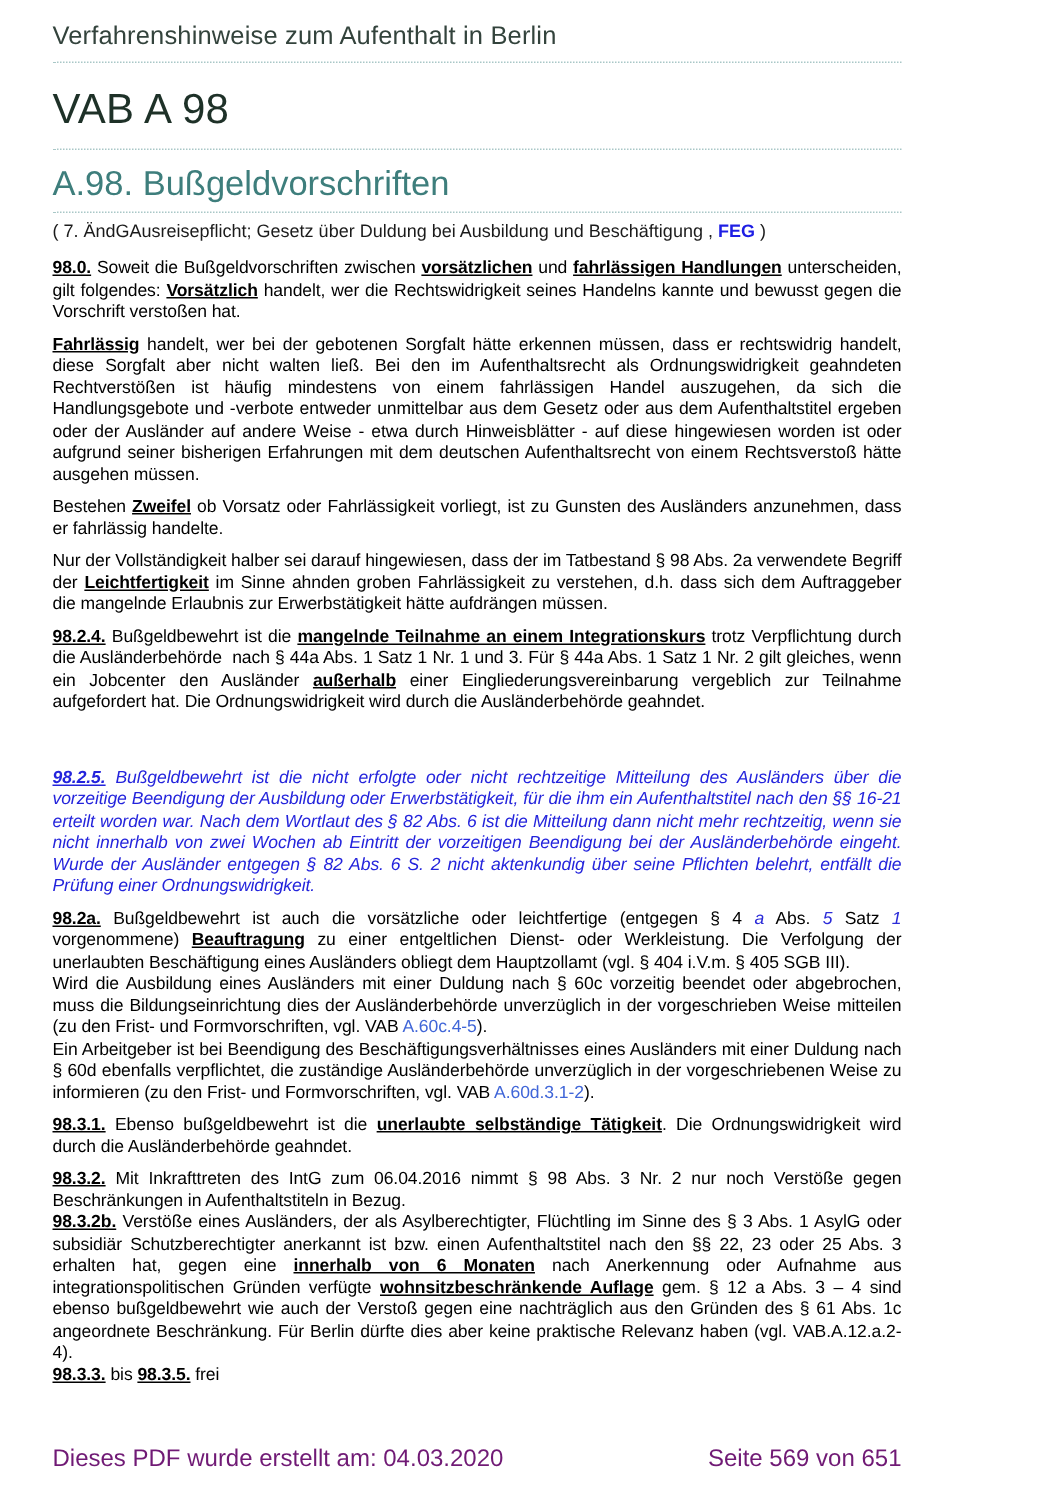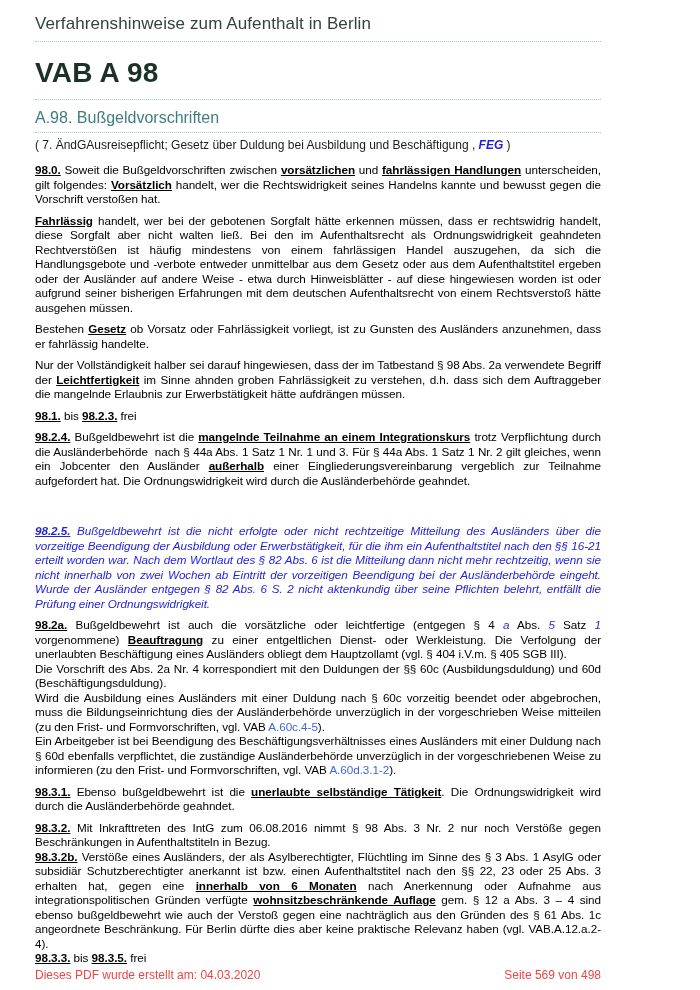--- a/index.html
+++ b/index.html
@@ -12,49 +12,49 @@
   }
   
   .doc-title{
     font-size:17px;font-weight:400;color:#33433C;
     margin:4px 0 7px 0;letter-spacing:.1px;
   }
   .rule{
     border:none;border-top:1px dotted #a9c7c7;height:0;margin:0;
   }
   .vab-title{
-    font-size:28px;font-weight:700;color:#1E3128;
+    font-size:28px;font-weight:400;color:#1E3128;
     margin:15px 0 10px 0;letter-spacing:.2px;
   }
   .section-title{
-    font-size:16px;font-weight:400;color:#3E7E7C;
+    font-size:23px;font-weight:400;color:#3E7E7C;
     margin:9px 0 5px 0;
   }
   .subtitle{
     font-size:12px;color:#1b1b1b;margin:5px 0 0 0;
   }
-  .lnk-feg{color:#1E1EE4;font-weight:bold;font-style:italic;text-decoration:none;}
+  .lnk-feg{color:#1E1EE4;font-weight:bold;text-decoration:none;}
   
   .body-content{margin-top:11px;}
   .para{
     font-size:11.7px;line-height:14.5px;letter-spacing:-0.05px;
     text-align:justify;margin:0;
   }
   .para.gap{margin-top:7px;}
   .para.blue{color:#2424DC;font-style:italic;margin-top:36px;}
   .b{font-weight:bold;text-decoration:underline;}
   .u{}
   .i{font-style:italic;}
   a.lnk{color:#4066D8;text-decoration:none;cursor:pointer;}
   a.lnk.i{color:#2B2BD8;}
   
   .footer{
     position:absolute;left:35px;right:35px;bottom:8px;
     display:flex;justify-content:space-between;
-    font-size:12px;color:#ef4444;gap:40px;
+    font-size:16px;color:#701a75;gap:40px;
   }
 </style>
 </head>
 <body>
 
 <div class="page">
 
   <h1 class="doc-title">Verfahrenshinweise zum Aufenthalt in Berlin</h1>
   <hr class="rule">
 
@@ -62,33 +62,31 @@
   <hr class="rule">
 
   <h3 class="section-title">A.98. Bußgeldvorschriften</h3>
   <hr class="rule">
 
   <p class="subtitle"><span>( 7. ÄndGAusreisepflicht; Gesetz über Duldung bei Ausbildung und Beschäftigung , </span><a class="lnk-feg" href="#">FEG</a><span> )</span></p>
 
   <div class="body-content">
       <p class="para"><span class="b u">98.0.</span><span> Soweit die Bußgeldvorschriften zwischen </span><span class="b">vorsätzlichen</span><span> und </span><span class="b">fahrlässigen Handlungen</span><span> unterscheiden, gilt folgendes: </span><span class="b">Vorsätzlich</span><span> handelt, wer die Rechtswidrigkeit seines Handelns kannte und bewusst gegen die Vorschrift verstoßen hat.</span></p>
       <p class="para gap"><span class="b">Fahrlässig</span><span> handelt, wer bei der gebotenen Sorgfalt hätte erkennen müssen, dass er rechtswidrig handelt, diese Sorgfalt aber nicht walten ließ. Bei den im Aufenthaltsrecht als Ordnungswidrigkeit geahndeten Rechtverstößen ist häufig mindestens von einem fahrlässigen Handel auszugehen, da sich die Handlungsgebote und -verbote entweder unmittelbar aus dem Gesetz oder aus dem Aufenthaltstitel ergeben oder der Ausländer auf andere Weise - etwa durch Hinweisblätter - auf diese hingewiesen worden ist oder aufgrund seiner bisherigen Erfahrungen mit dem deutschen Aufenthaltsrecht von einem Rechtsverstoß hätte ausgehen müssen.</span></p>
-      <p class="para gap"><span>Bestehen </span><span class="b">Gesetz</span><span> ob Vorsatz oder Fahrlässigkeit vorliegt, ist zu Gunsten des Ausländers anzunehmen, dass er fahrlässig handelte.</span></p>
+      <p class="para gap"><span>Bestehen </span><span class="b">Zweifel</span><span> ob Vorsatz oder Fahrlässigkeit vorliegt, ist zu Gunsten des Ausländers anzunehmen, dass er fahrlässig handelte.</span></p>
       <p class="para gap"><span>Nur der Vollständigkeit halber sei darauf hingewiesen, dass der im Tatbestand § 98 Abs. 2a verwendete Begriff der </span><span class="b">Leichtfertigkeit</span><span> im Sinne ahnden groben Fahrlässigkeit zu verstehen, d.h. dass sich dem Auftraggeber die mangelnde Erlaubnis zur Erwerbstätigkeit hätte aufdrängen müssen.</span></p>
-      <p class="para gap"><span class="b u">98.1.</span><span> bis </span><span class="b u">98.2.3.</span><span> frei</span></p>
       <p class="para gap"><span class="b u">98.2.4.</span><span> Bußgeldbewehrt ist die </span><span class="b">mangelnde Teilnahme an einem Integrationskurs</span><span> trotz Verpflichtung durch die Ausländerbehörde&nbsp; nach § 44a Abs. 1 Satz 1 Nr. 1 und 3. Für § 44a Abs. 1 Satz 1 Nr. 2 gilt gleiches, wenn ein Jobcenter den Ausländer </span><span class="b">außerhalb</span><span> einer Eingliederungsvereinbarung vergeblich zur Teilnahme aufgefordert hat. Die Ordnungswidrigkeit wird durch die Ausländerbehörde geahndet.</span></p>
       <p class="para gap blue"><span class="b u">98.2.5.</span><span> Bußgeldbewehrt ist die nicht erfolgte oder nicht rechtzeitige Mitteilung des Ausländers über die vorzeitige Beendigung der Ausbildung oder Erwerbstätigkeit, für die ihm ein Aufenthaltstitel nach den §§ 16-21 erteilt worden war. Nach dem Wortlaut des § 82 Abs. 6 ist die Mitteilung dann nicht mehr rechtzeitig, wenn sie nicht innerhalb von zwei Wochen ab Eintritt der vorzeitigen Beendigung bei der Ausländerbehörde eingeht. Wurde der Ausländer entgegen § 82 Abs. 6 S. 2 nicht aktenkundig über seine Pflichten belehrt, entfällt die Prüfung einer Ordnungswidrigkeit.</span></p>
       <p class="para gap"><span class="b u">98.2a.</span><span> Bußgeldbewehrt ist auch die vorsätzliche oder leichtfertige (entgegen § 4 </span><a class="i lnk" href="#">a</a><span> Abs. </span><a class="i lnk" href="#">5</a><span> Satz </span><a class="i lnk" href="#">1</a><span> vorgenommene) </span><span class="b">Beauftragung</span><span> zu einer entgeltlichen Dienst- oder Werkleistung. Die Verfolgung der unerlaubten Beschäftigung eines Ausländers obliegt dem Hauptzollamt (vgl. § 404 i.V.m. § 405 SGB III).</span></p>
-      <p class="para"><span>Die Vorschrift des Abs. 2a Nr. 4 korrespondiert mit den Duldungen der §§ 60c (Ausbildungsduldung) und 60d (Beschäftigungsduldung).</span></p>
       <p class="para"><span>Wird die Ausbildung eines Ausländers mit einer Duldung nach § 60c vorzeitig beendet oder abgebrochen, muss die Bildungseinrichtung dies der Ausländerbehörde unverzüglich in der vorgeschrieben Weise mitteilen (zu den Frist- und Formvorschriften, vgl. VAB </span><a class="lnk" href="#">A.60c.4-5</a><span>).</span></p>
       <p class="para"><span>Ein Arbeitgeber ist bei Beendigung des Beschäftigungsverhältnisses eines Ausländers mit einer Duldung nach § 60d ebenfalls verpflichtet, die zuständige Ausländerbehörde unverzüglich in der vorgeschriebenen Weise zu informieren (zu den Frist- und Formvorschriften, vgl. VAB </span><a class="lnk" href="#">A.60d.3.1-2</a><span>).</span></p>
       <p class="para gap"><span class="b u">98.3.1.</span><span> Ebenso bußgeldbewehrt ist die </span><span class="b">unerlaubte selbständige Tätigkeit</span><span>. Die Ordnungswidrigkeit wird durch die Ausländerbehörde geahndet.</span></p>
-      <p class="para gap"><span class="b u">98.3.2.</span><span> Mit Inkrafttreten des IntG zum 06.08.2016 nimmt § 98 Abs. 3 Nr. 2 nur noch Verstöße gegen Beschränkungen in Aufenthaltstiteln in Bezug.</span></p>
+      <p class="para gap"><span class="b u">98.3.2.</span><span> Mit Inkrafttreten des IntG zum 06.04.2016 nimmt § 98 Abs. 3 Nr. 2 nur noch Verstöße gegen Beschränkungen in Aufenthaltstiteln in Bezug.</span></p>
       <p class="para"><span class="b u">98.3.2b.</span><span> Verstöße eines Ausländers, der als Asylberechtigter, Flüchtling im Sinne des § 3 Abs. 1 AsylG oder subsidiär Schutzberechtigter anerkannt ist bzw. einen Aufenthaltstitel nach den §§ 22, 23 oder 25 Abs. 3 erhalten hat, gegen eine </span><span class="b">innerhalb von 6 Monaten</span><span> nach Anerkennung oder Aufnahme aus integrationspolitischen Gründen verfügte </span><span class="b">wohnsitzbeschränkende Auflage</span><span> gem. § 12 a Abs. 3 – 4 sind ebenso bußgeldbewehrt wie auch der Verstoß gegen eine nachträglich aus den Gründen des § 61 Abs. 1c angeordnete Beschränkung. Für Berlin dürfte dies aber keine praktische Relevanz haben (vgl. VAB.A.12.a.2-4).</span></p>
       <p class="para"><span class="b u">98.3.3.</span><span> bis </span><span class="b u">98.3.5.</span><span> frei</span></p>
     </div>
 
   <div class="footer">
     <span>Dieses PDF wurde erstellt am: 04.03.2020</span>
-    <span>Seite 569 von 498</span>
+    <span>Seite 569 von 651</span>
   </div>
 
 </div>
 
 </body></html>

